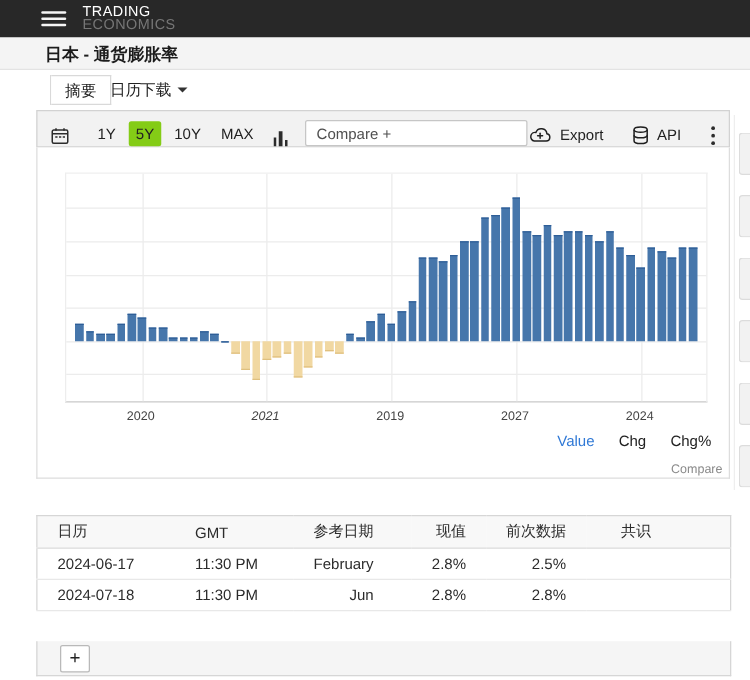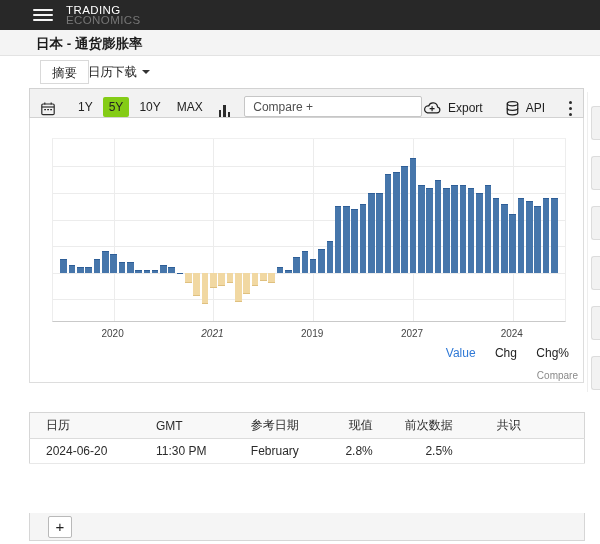--- a/index.html
+++ b/index.html
@@ -295,26 +295,34 @@
         <th class="c-left">日历</th>
         <th class="c-left">GMT</th>
         <th class="c-right c3">参考日期</th>
         <th class="c-right">现值</th>
         <th class="c-right">前次数据</th>
         <th class="c6">共识</th>
       </tr>
     </thead>
     <tbody>
       <tr>
-        <td class="c-left">2024-06-20</td>
+        <td class="c-left">2024-06-17</td>
         <td class="c-left">11:30 PM</td>
         <td class="c-right c3">February</td>
         <td class="c-right">2.8%</td>
         <td class="c-right">2.5%</td>
         <td class="c6"></td>
       </tr>
+      <tr>
+        <td class="c-left">2024-07-18</td>
+        <td class="c-left">11:30 PM</td>
+        <td class="c-right c3">Jun</td>
+        <td class="c-right">2.8%</td>
+        <td class="c-right">2.8%</td>
+        <td class="c6"></td>
+      </tr>
     </tbody>
   </table>
   <div class="table-footer">
     <div class="add-btn">+</div>
   </div>
 
 </div>
 
 </body></html>

